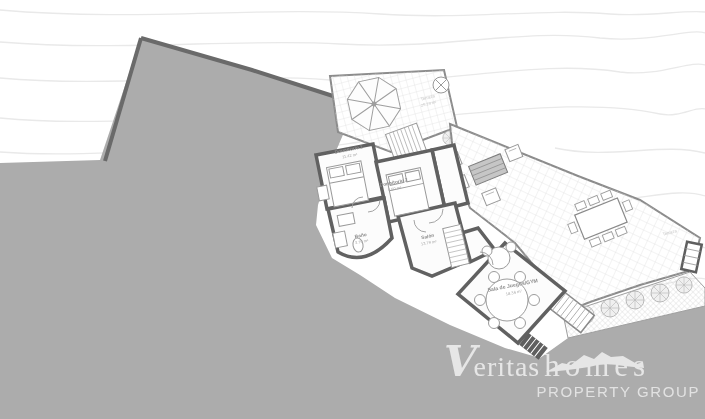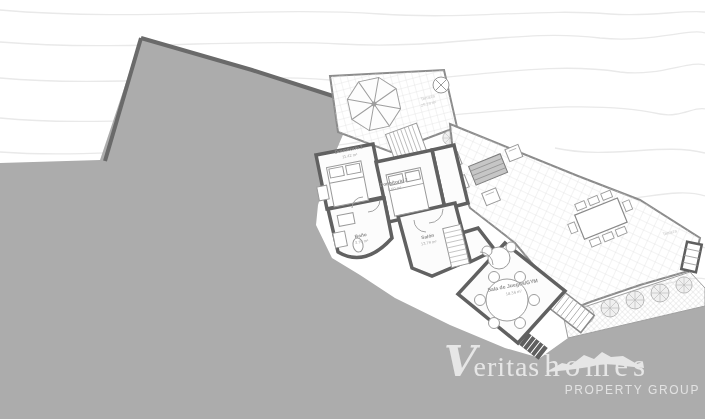--- a/index.html
+++ b/index.html
@@ -24,21 +24,21 @@
   .brand-veritas::first-letter{
     font-family:"DejaVu Serif", serif;font-style:italic;font-weight:bold;
     font-size:1.5em;letter-spacing:-3px;
   }
   .brand-homes-wrap{position:relative;display:inline-block;margin-left:4px;}
   .brand-homes{
     font-family:"Liberation Serif", serif;font-size:31px;letter-spacing:5px;color:#e6e6e6;
   }
   .mountain{position:absolute;left:2px;top:-37px;width:102px;height:24px;}
   .tagline{
-    font-family:"Liberation Sans", sans-serif;font-size:12px;letter-spacing:1.6px;
+    font-family:"Liberation Sans", sans-serif;font-size:15px;letter-spacing:1.6px;
     color:#e2e2e2;text-align:right;margin-top:1px;padding-right:2px;
   }
 </style>
 </head>
 <body>
 
 <div class="stage">
 
 <svg width="705" height="419" viewBox="0 0 705 419">
   <defs>

